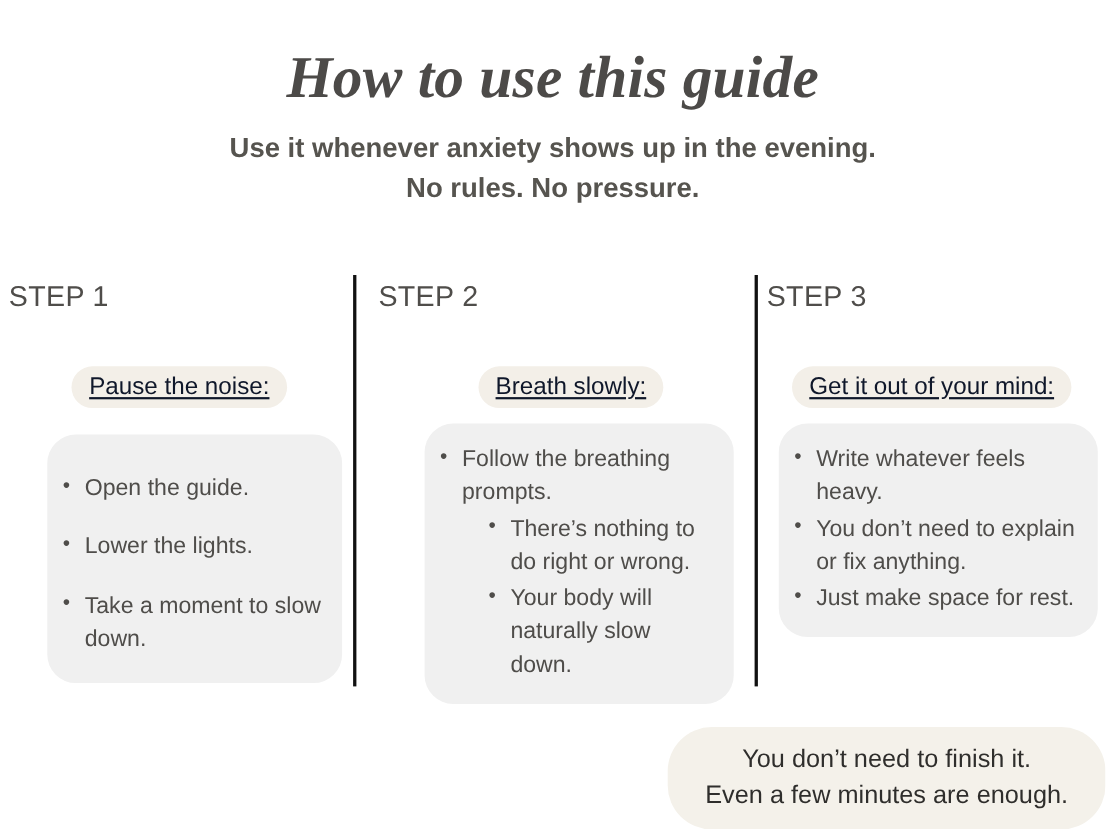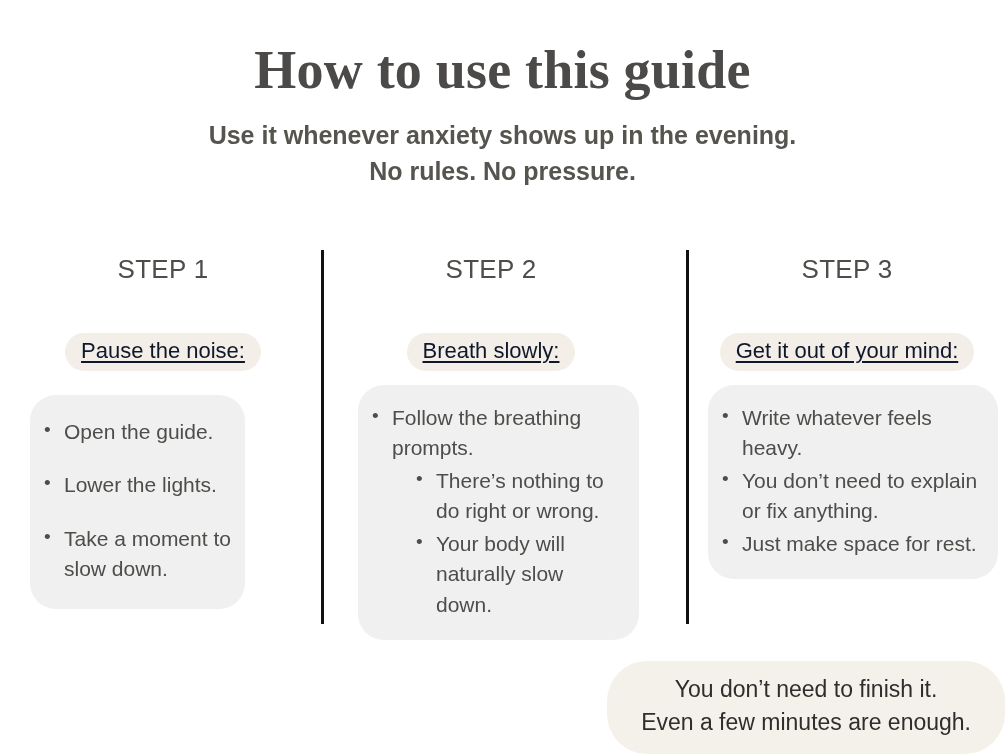--- a/index.html
+++ b/index.html
@@ -20,20 +20,21 @@
   .page-title {
     text-align: center;
     font-family: "Liberation Serif", serif;
     font-weight: bold;
     font-size: 54px;
     line-height: 1.05;
     color: #4c4a48;
     margin: 0;
     padding-top: 42px;
     letter-spacing: 0.2px;
+    font-style: italic;
   }
   .subtitle {
     text-align: center;
     font-size: 25px;
     line-height: 1.45;
     color: #56544f;
     margin: 0;
     padding-top: 18px;
     font-weight: 700;
   }
@@ -55,25 +56,25 @@
     background: #111111;
   }
   .divider.d1 { left: 321px; }
   .divider.d2 { left: 686px; }
 
   .col {
     position: absolute;
     top: 0;
   }
   .col.c1 { left: 8px;   width: 310px; }
-  .col.c2 { left: 316px; width: 350px; }
+  .col.c2 { left: 344px; width: 350px; }
   .col.c3 { left: 697px; width: 300px; }
 
   .step-heading {
-    text-align: center;
+    text-align: left;
     font-size: 26px;
     color: #4f4d4a;
     margin: 0;
     padding-top: 6px;
     font-weight: 400;
     letter-spacing: 0.3px;
   }
 
   .pill-row {
     display: flex;
@@ -111,23 +112,23 @@
     content: "\2022";
     position: absolute;
     left: -20px;
     top: -1px;
     font-size: 19px;
     color: #4f4d4a;
   }
 
   
   .card.k1 {
-    margin: 24px 0 0 22px;
-    width: 215px;
-    padding: 22px 0 24px 0;
+    margin: 24px 0 0 35px;
+    width: 268px;
+    padding: 34px 0 24px 0;
   }
   .card.k1 li + li { margin-top: 23px; }
 
   .card.k2 {
     margin: 14px 0 0 42px;
     width: 281px;
     padding: 18px 0 20px 0;
   }
   .card.k2 li + li { margin-top: 2px; margin-left: 44px; }
 

